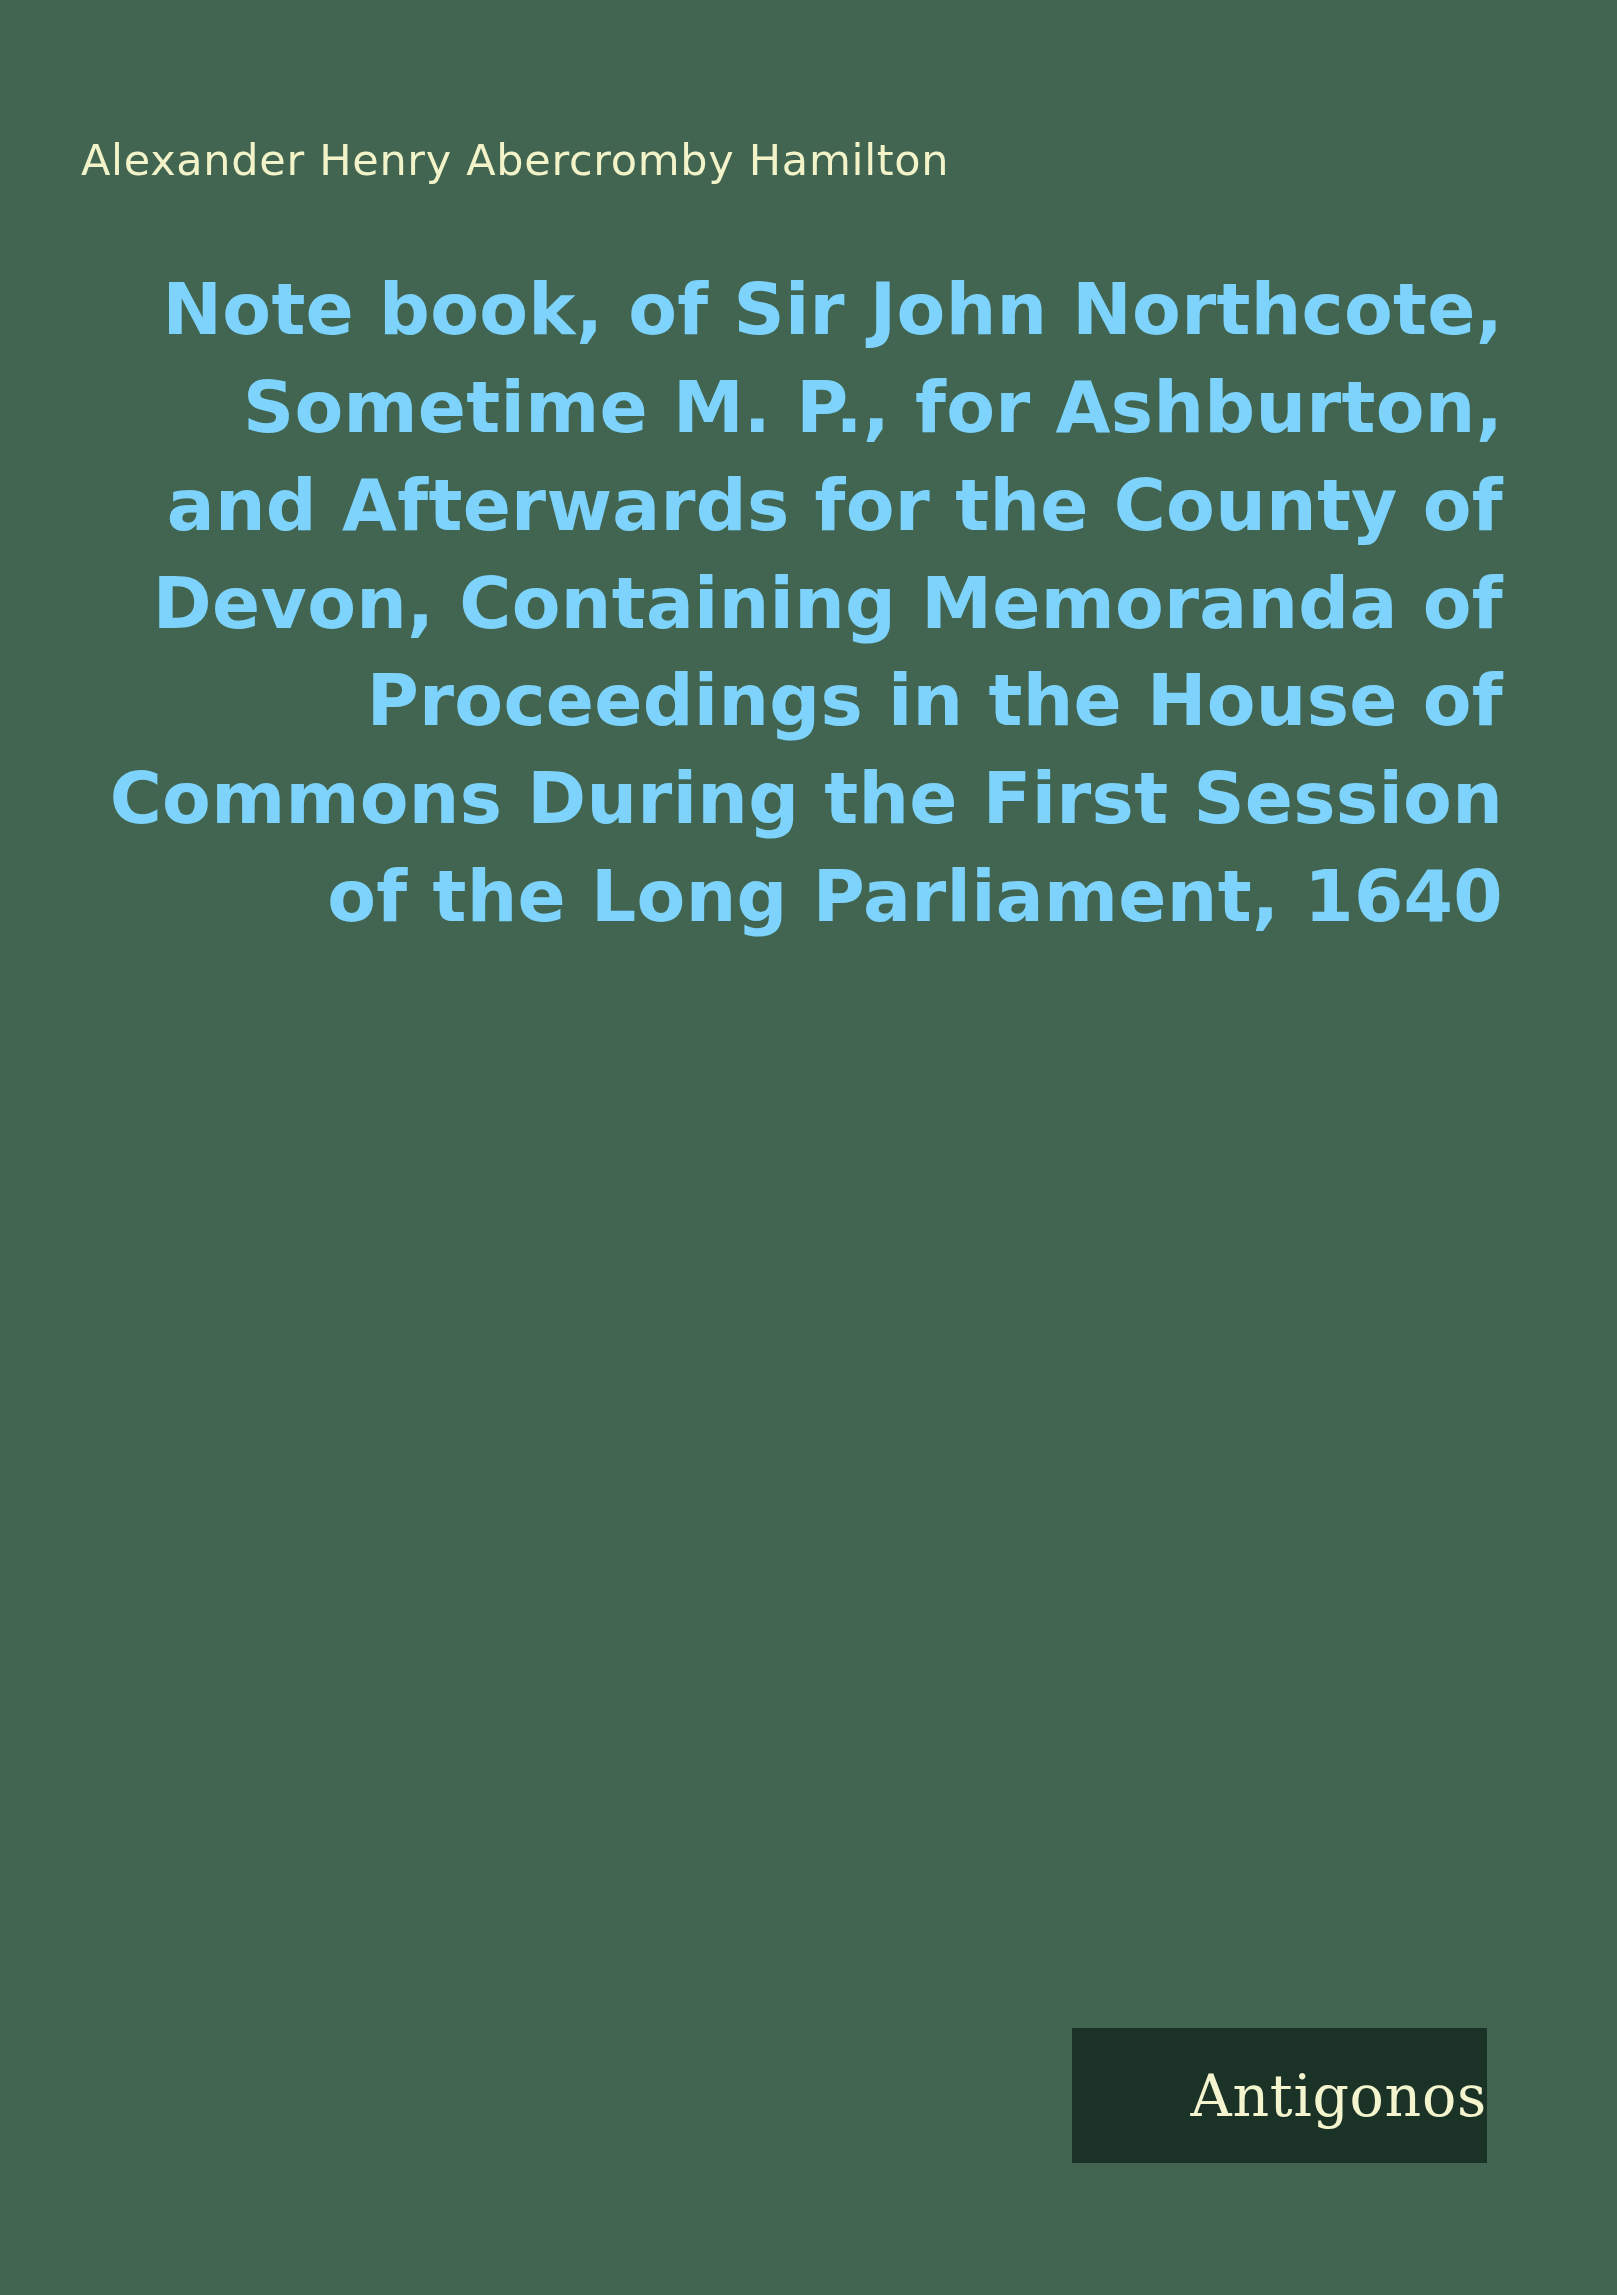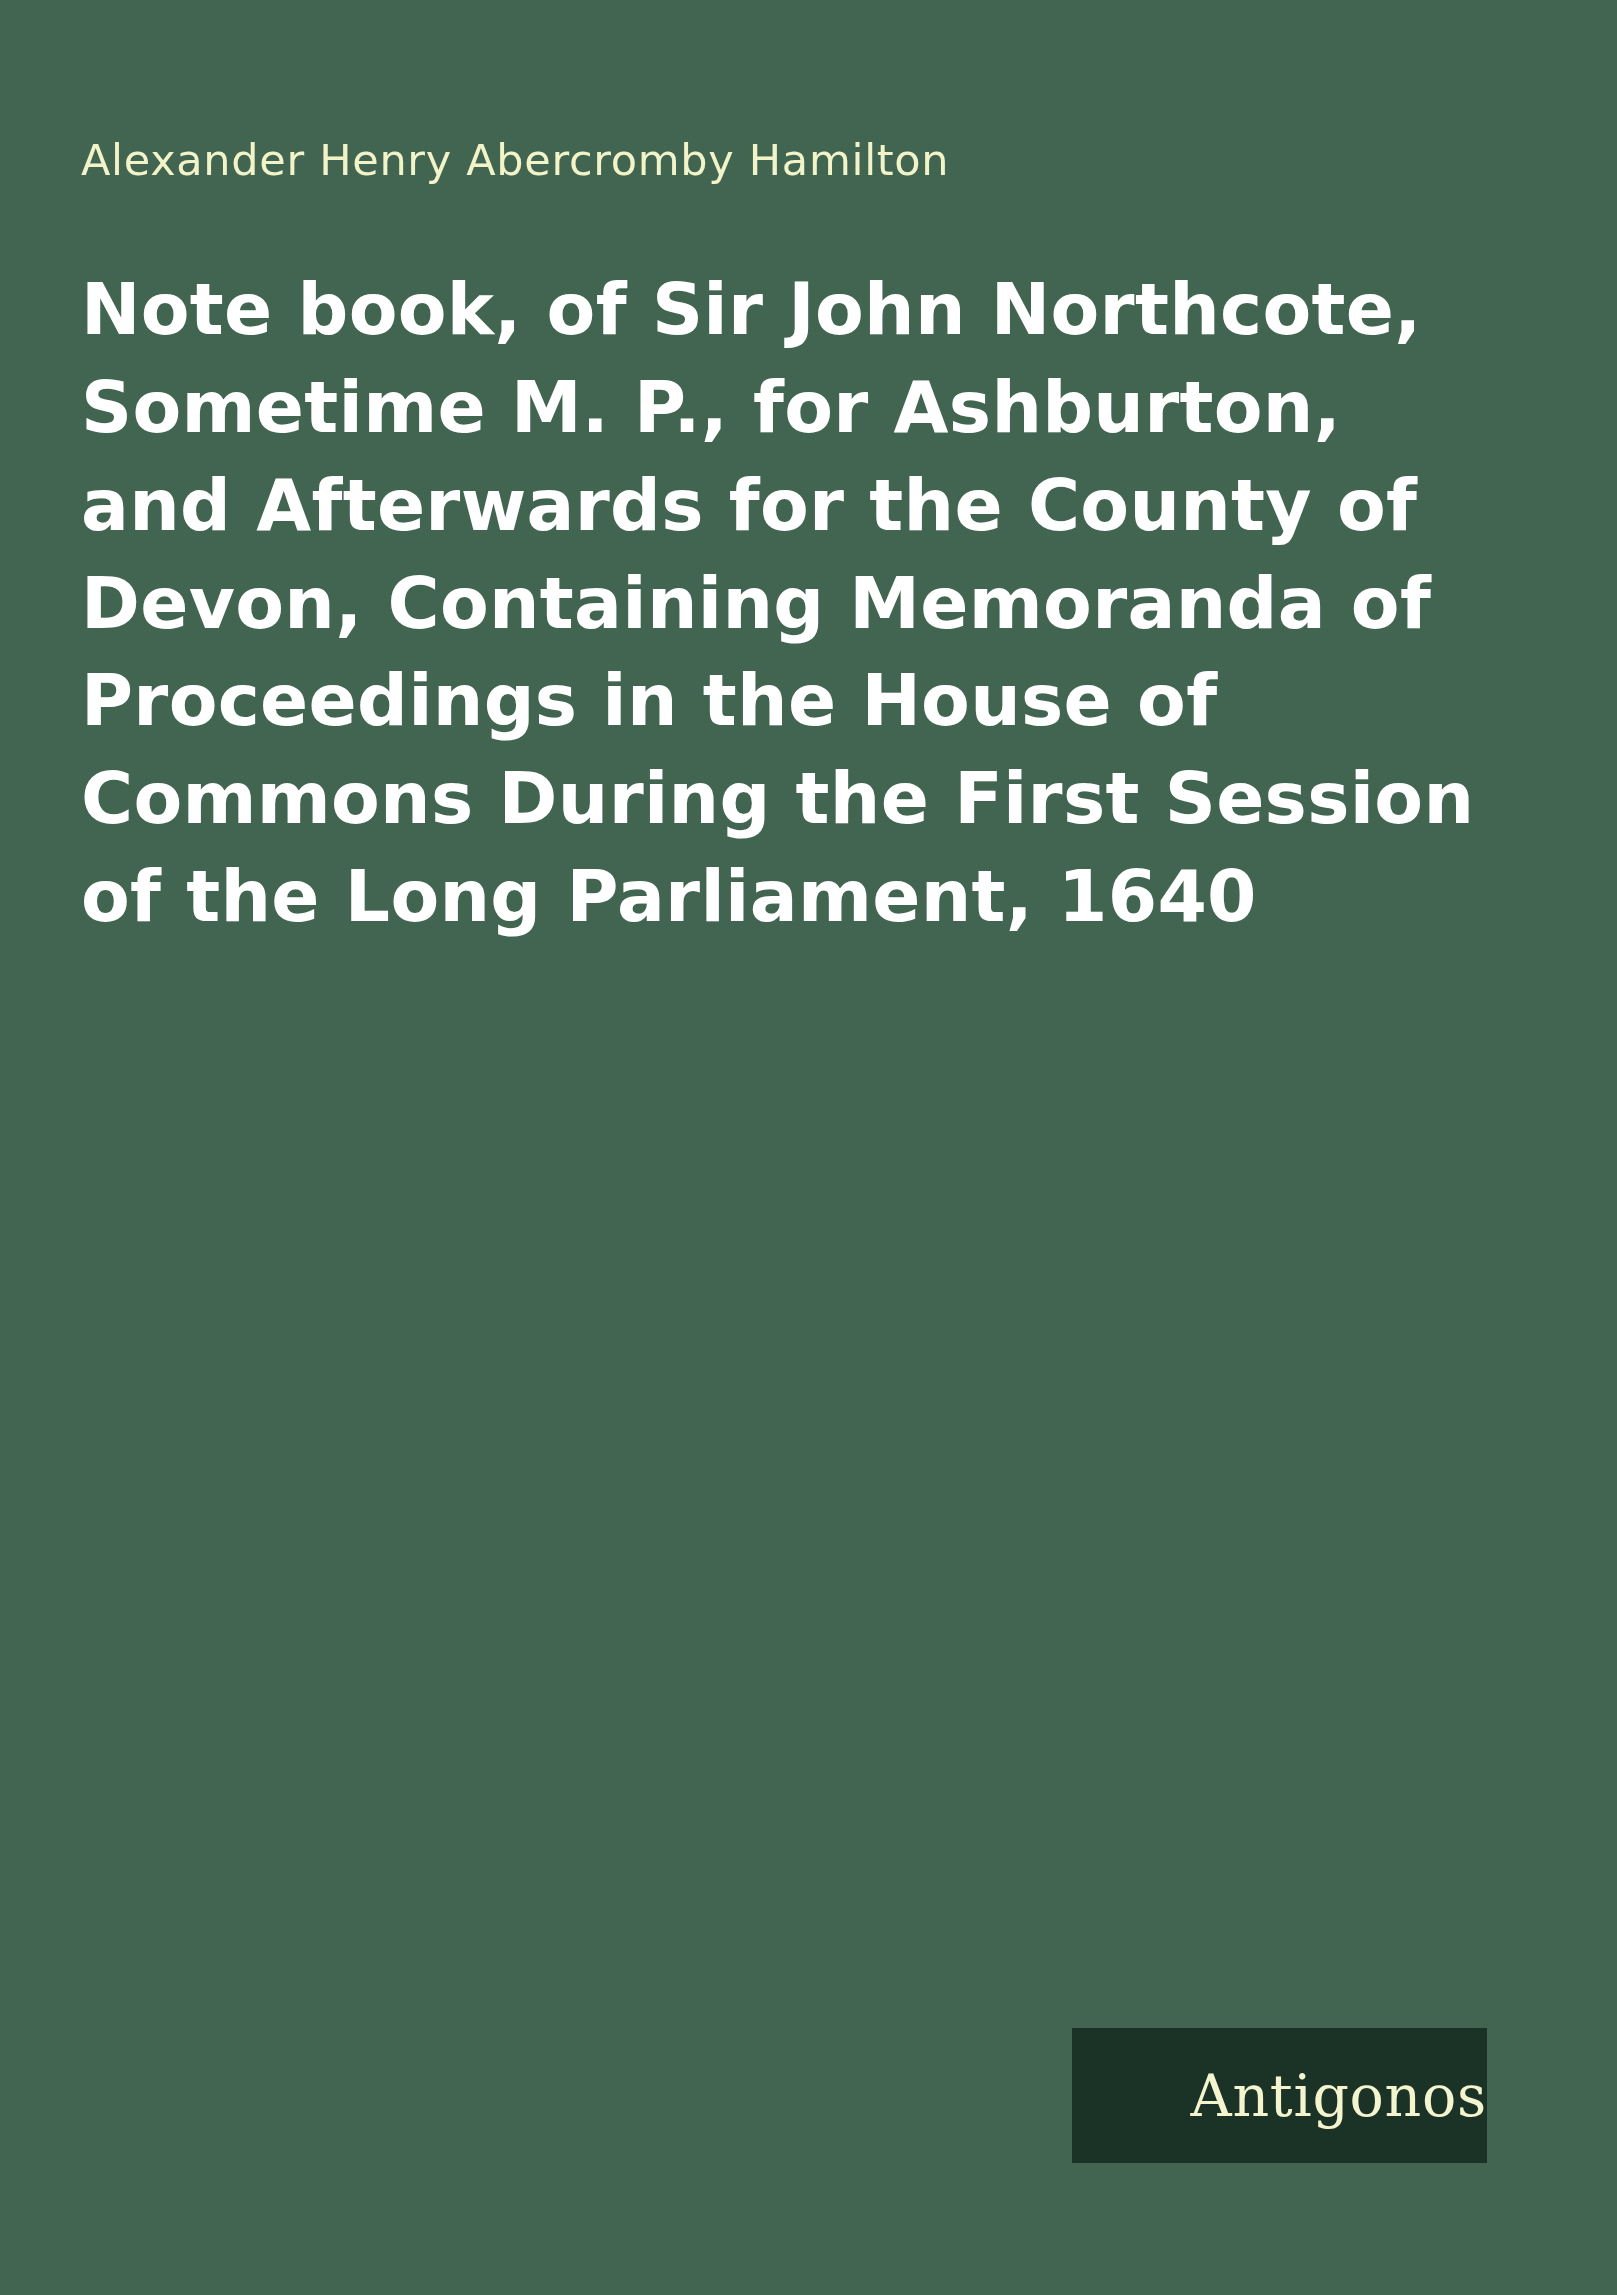--- a/index.html
+++ b/index.html
@@ -22,27 +22,28 @@
   }
   .author {
     color: #f2f3c8;
     font-size: 43px;
     font-weight: 500;
     letter-spacing: 0.7px;
     line-height: 1.2;
     margin: 0 0 74px 0;
   }
   .title {
-    color: #ffffff;
+    color: #7dd3fc;
     font-size: 71px;
     font-weight: 700;
     line-height: 1.38;
     margin: 0;
     max-width: 1436px;
     letter-spacing: 0.3px;
+    text-align: right;
   }
   .publisher-box {
     position: absolute;
     left: 1072px;
     top: 2028px;
     width: 415px;
     height: 135px;
     background: #1b3326;
     display: flex;
     align-items: center;

